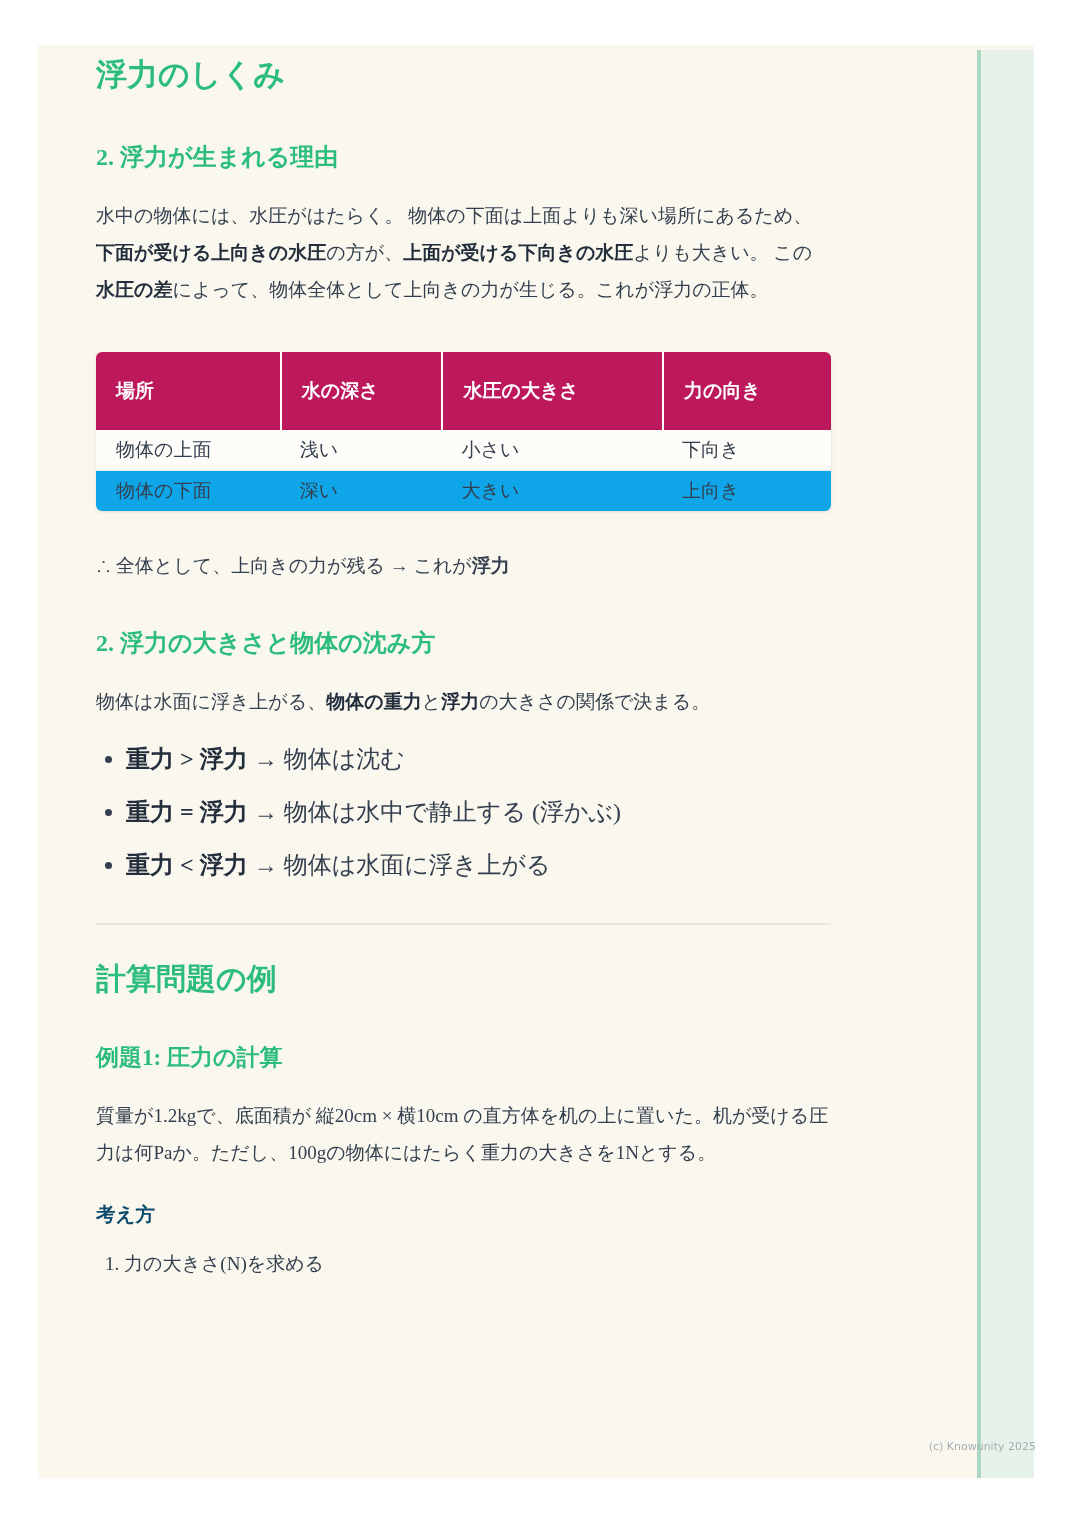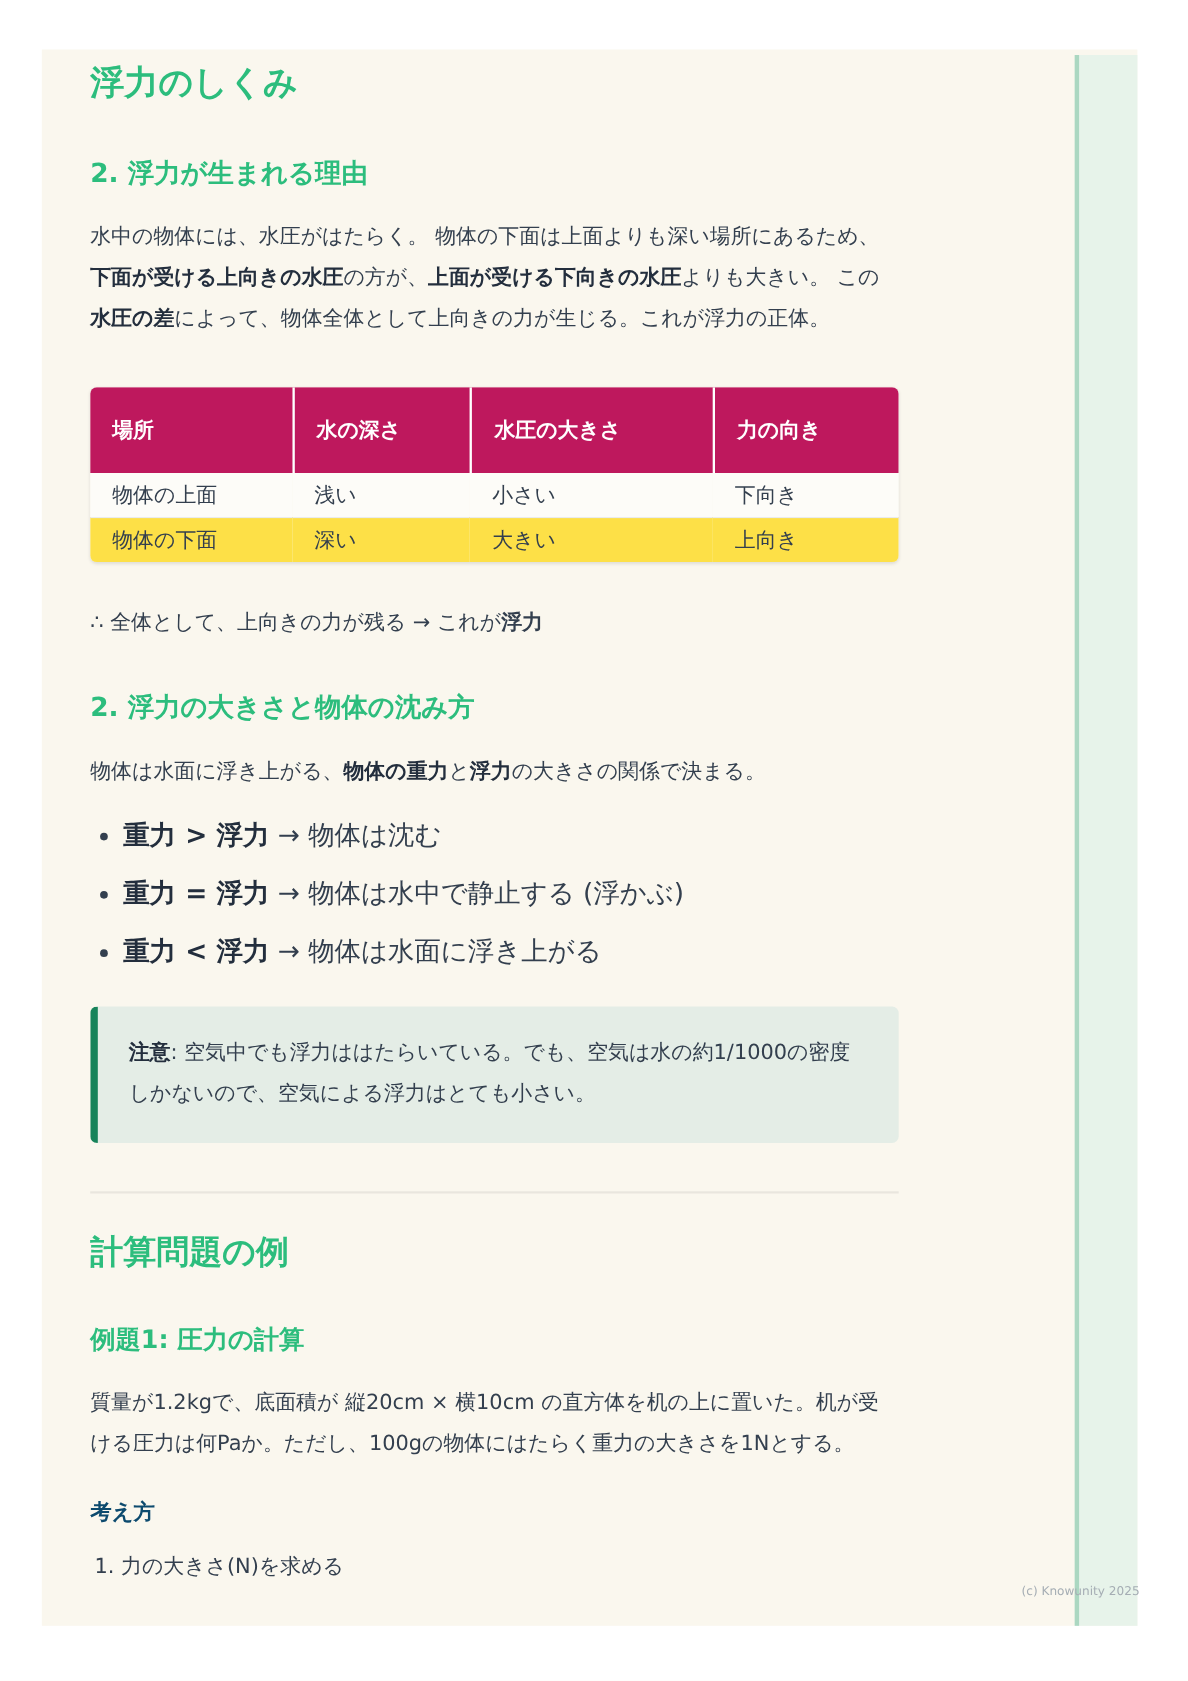--- a/index.html
+++ b/index.html
@@ -27,24 +27,25 @@
     top: 5px;
     right: 0;
     width: 53px;
     height: calc(100% - 5px);
     background: #E7F3EA;
     border-left: 4px solid #ABD7C1;
     z-index: 1;
   }
   .content {
     position: absolute;
-    left: 44px;
+    left: 58px;
     top: 0;
     width: 735px;
     z-index: 2;
+    font-family: Liberation Serif, serif;
   }
   h1.doc-title {
     margin: 10px 0 0;
     font-size: 31px;
     line-height: 40px;
     font-weight: bold;
     color: #2CBD7D;
   }
   h2.section-heading {
     margin: 46px 0 0;
@@ -94,21 +95,21 @@
   }
   table.fact-table th + th {
     border-left: 2px solid #ffffff;
   }
   table.fact-table td {
     padding: 7px 20px;
     background: #FDFCF8;
     color: #333F4E;
   }
   table.fact-table tr.alt td {
-    background: #fde047;
+    background: #0ea5e9;
     border-top: 1px solid #E9EBEE;
   }
   p.conclusion {
     margin: 40px 0 0;
     font-size: 19px;
     line-height: 30px;
   }
   ul.rule-list {
     margin: 14px 0 0;
     padding-left: 30px;
@@ -209,23 +210,20 @@
     <h2 class="section-heading">2. 浮力の大きさと物体の沈み方</h2>
 
     <p class="body-text"><span>物体は水面に浮き上がる、</span><b>物体の重力</b><span>と</span><b>浮力</b><span>の大きさの関係で決まる。</span></p>
 
     <ul class="rule-list">
       <li><b>重力 &gt; 浮力</b><span> → 物体は沈む</span></li>
       <li><b>重力 = 浮力</b><span> → 物体は水中で静止する (浮かぶ)</span></li>
       <li><b>重力 &lt; 浮力</b><span> → 物体は水面に浮き上がる</span></li>
     </ul>
 
-    <div class="callout">
-      <span><b>注意</b><span>: 空気中でも浮力ははたらいている。でも、空気は水の約1/1000の密度しかないので、空気による浮力はとても小さい。</span></span>
-    </div>
 
     <hr class="divider">
 
     <h1 class="calc-title">計算問題の例</h1>
 
     <h3 class="example-heading">例題1: 圧力の計算</h3>
 
     <p class="body-text">質量が1.2kgで、底面積が 縦20cm × 横10cm の直方体を机の上に置いた。机が受ける圧力は何Paか。ただし、100gの物体にはたらく重力の大きさを1Nとする。</p>
 
     <p class="approach-label">考え方</p>

